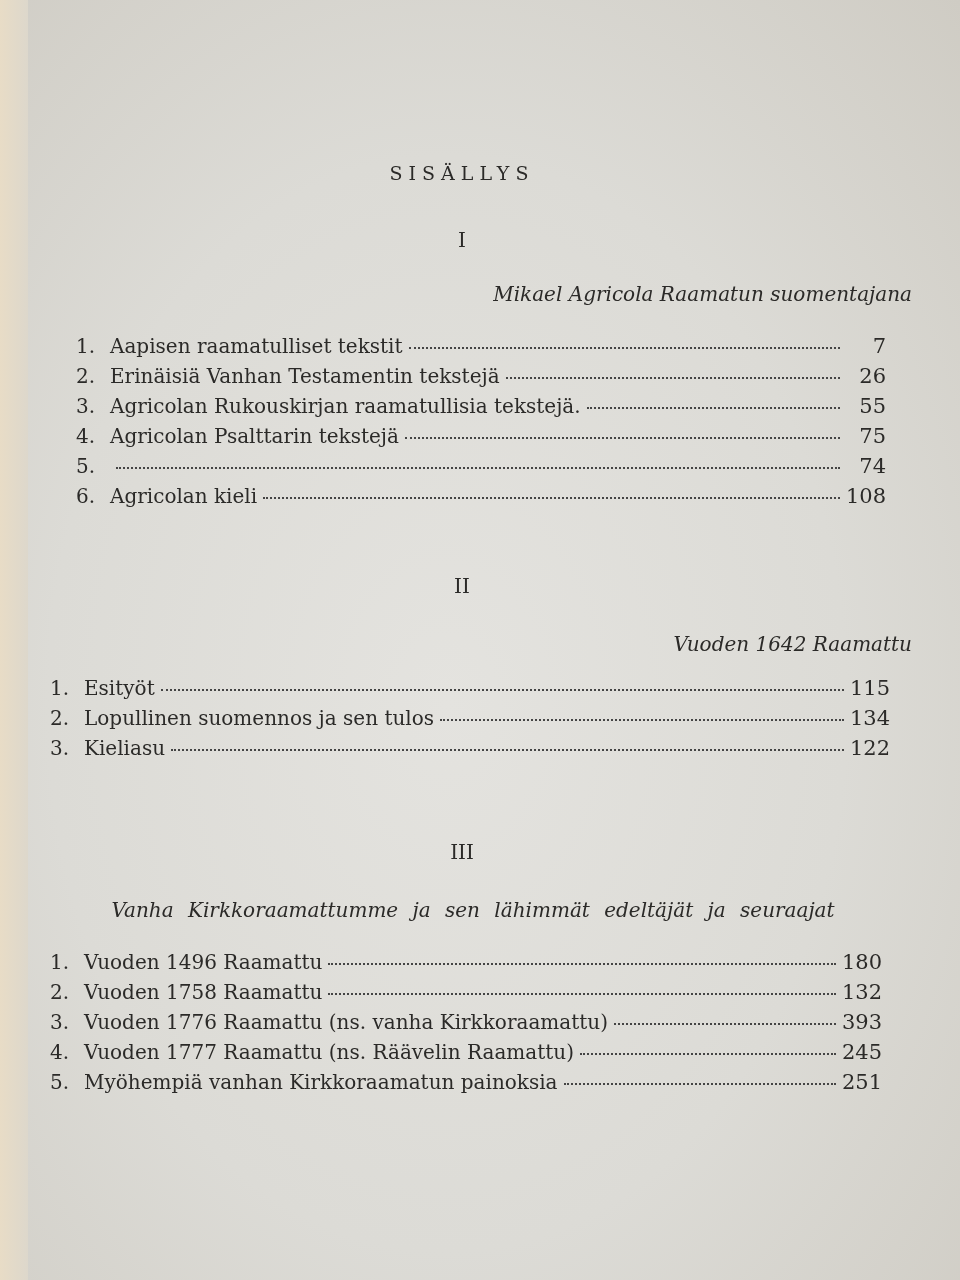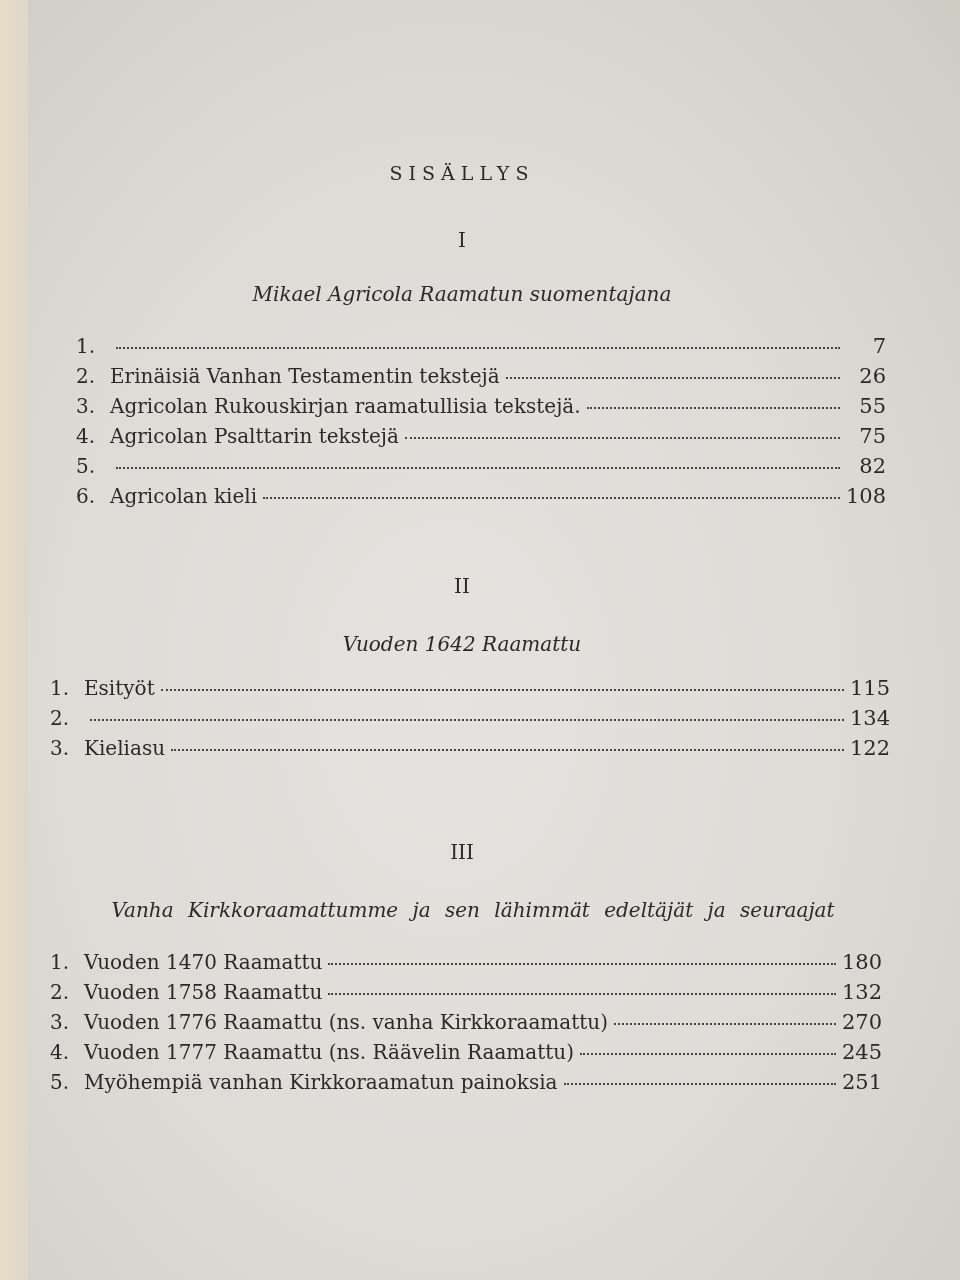--- a/index.html
+++ b/index.html
@@ -20,21 +20,21 @@
     }
     .title {
       position: absolute; left: 0; width: 868px; top: 162px;
       text-align: center; letter-spacing: 6px; font-size: 19px;
     }
     .part {
       position: absolute; left: 0; width: 868px; text-align: center;
       font-size: 20px;
     }
     .subtitle {
-      position: absolute; left: 0; width: 868px; text-align: center;
+      position: absolute; left: 16px; width: 868px; text-align: right;
       font-style: italic; font-size: 20px;
     }
     .toc {
       position: absolute; left: 48px; width: 810px;
     }
     .entry {
       display: flex; align-items: baseline; height: 30px;
       font-size: 20px; white-space: nowrap;
     }
     .num { width: 34px; flex: none; }
@@ -51,20 +51,21 @@
 <div class="left-edge"></div>
 <div class="page">
 
   <div class="title">SISÄLLYS</div>
 
   <div class="part" style="top:228px">I</div>
   <div class="subtitle" style="top:282px">Mikael Agricola Raamatun suomentajana</div>
   <div class="toc" style="top:334px">
     <div class="entry">
         <span class="num">1.</span>
+        <span class="label">Aapisen raamatulliset tekstit</span>
         <span class="leader"></span>
         <span class="page-no">7</span>
       </div>
     <div class="entry">
         <span class="num">2.</span>
         <span class="label">Erinäisiä Vanhan Testamentin tekstejä</span>
         <span class="leader"></span>
         <span class="page-no">26</span>
       </div>
     <div class="entry">
@@ -75,72 +76,73 @@
       </div>
     <div class="entry">
         <span class="num">4.</span>
         <span class="label">Agricolan Psalttarin tekstejä</span>
         <span class="leader"></span>
         <span class="page-no">75</span>
       </div>
     <div class="entry">
         <span class="num">5.</span>
         <span class="leader"></span>
-        <span class="page-no">82</span>
+        <span class="page-no">74</span>
       </div>
     <div class="entry">
         <span class="num">6.</span>
         <span class="label">Agricolan kieli</span>
         <span class="leader"></span>
         <span class="page-no">108</span>
       </div>
   </div>
 
   <div class="part" style="top:574px">II</div>
   <div class="subtitle" style="top:632px">Vuoden 1642 Raamattu</div>
   <div class="toc" style="top:676px; left:22px; width:840px">
     <div class="entry">
         <span class="num">1.</span>
         <span class="label">Esityöt</span>
         <span class="leader"></span>
         <span class="page-no">115</span>
       </div>
     <div class="entry">
         <span class="num">2.</span>
+        <span class="label">Lopullinen suomennos ja sen tulos</span>
         <span class="leader"></span>
         <span class="page-no">134</span>
       </div>
     <div class="entry">
         <span class="num">3.</span>
         <span class="label">Kieliasu</span>
         <span class="leader"></span>
         <span class="page-no">122</span>
       </div>
   </div>
 
   <div class="part" style="top:840px">III</div>
   <div class="subtitle" style="top:898px; left:20px; width:850px; text-align:center; word-spacing:8px">Vanha Kirkkoraamattumme ja sen lähimmät edeltäjät ja seuraajat</div>
   <div class="toc" style="top:950px; left:22px; width:832px">
     <div class="entry">
         <span class="num">1.</span>
-        <span class="label">Vuoden 1470 Raamattu</span>
+        <span class="label">Vuoden 1496 Raamattu</span>
         <span class="leader"></span>
         <span class="page-no">180</span>
       </div>
     <div class="entry">
         <span class="num">2.</span>
         <span class="label">Vuoden 1758 Raamattu</span>
         <span class="leader"></span>
         <span class="page-no">132</span>
       </div>
     <div class="entry">
         <span class="num">3.</span>
         <span class="label">Vuoden 1776 Raamattu (ns. vanha Kirkkoraamattu)</span>
         <span class="leader"></span>
-        <span class="page-no">270</span>
+        <span class="page-no">393</span>
       </div>
     <div class="entry">
         <span class="num">4.</span>
         <span class="label">Vuoden 1777 Raamattu (ns. Räävelin Raamattu)</span>
         <span class="leader"></span>
         <span class="page-no">245</span>
       </div>
     <div class="entry">
         <span class="num">5.</span>
         <span class="label">Myöhempiä vanhan Kirkkoraamatun painoksia</span>

